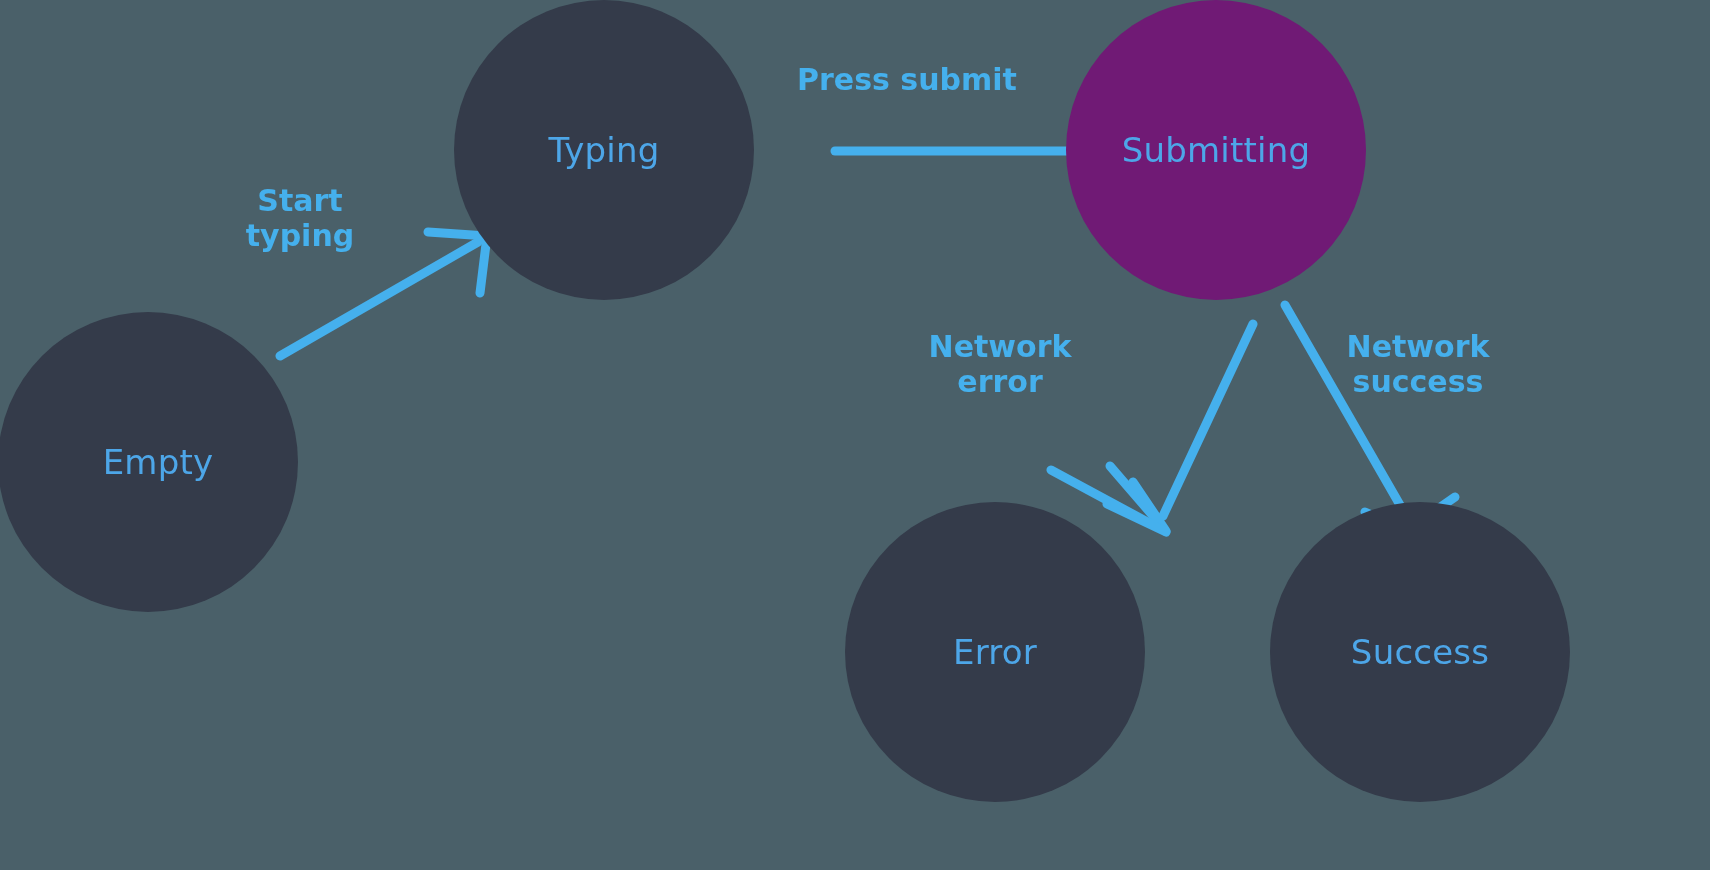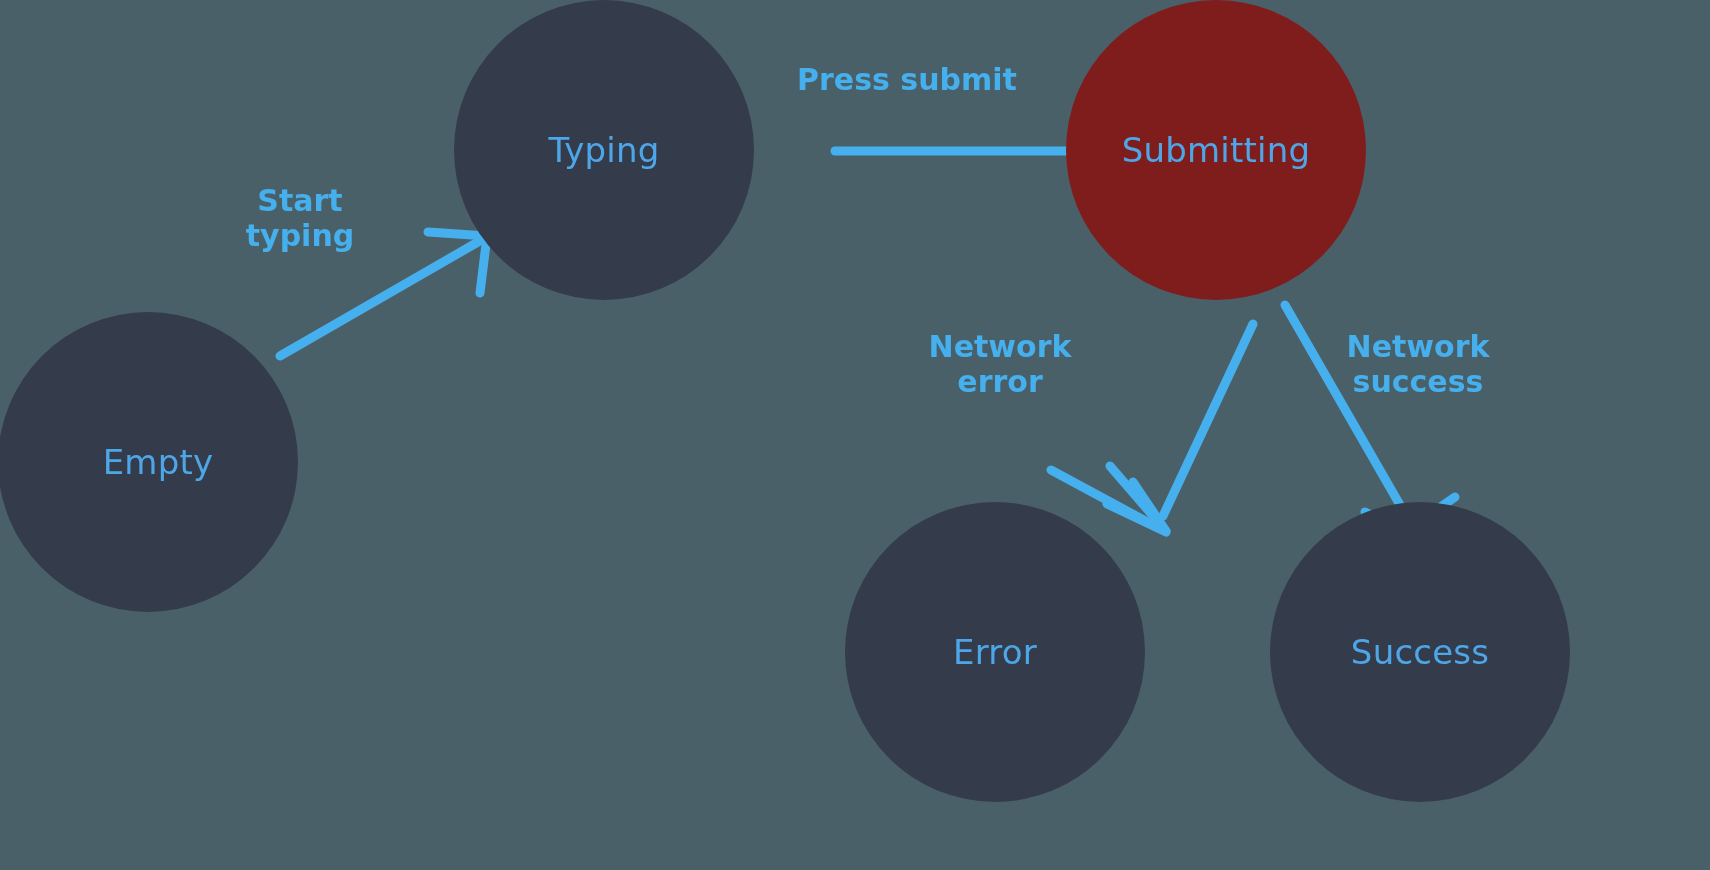--- a/index.html
+++ b/index.html
@@ -78,21 +78,21 @@
   </svg>
 
   <div class="node" style="left:-2px; top:312px; width:300px; height:300px; background:#343b4a;">
     <span class="node-label" style="color:#4da6e8;margin-left:20px;">Empty</span>
   </div>
 
   <div class="node" style="left:454px; top:0px; width:300px; height:300px; background:#343b4a;">
     <span class="node-label" style="color:#4da6e8;">Typing</span>
   </div>
 
-  <div class="node" style="left:1066px; top:0px; width:300px; height:300px; background:#7f1d1d;">
+  <div class="node" style="left:1066px; top:0px; width:300px; height:300px; background:#701a75;">
     <span class="node-label" style="color:#4da6e8;">Submitting</span>
   </div>
 
   <div class="node" style="left:845px; top:502px; width:300px; height:300px; background:#343b4a;">
     <span class="node-label" style="color:#4da6e8;">Error</span>
   </div>
 
   <div class="node" style="left:1270px; top:502px; width:300px; height:300px; background:#343b4a;">
     <span class="node-label" style="color:#4da6e8;">Success</span>
   </div>

